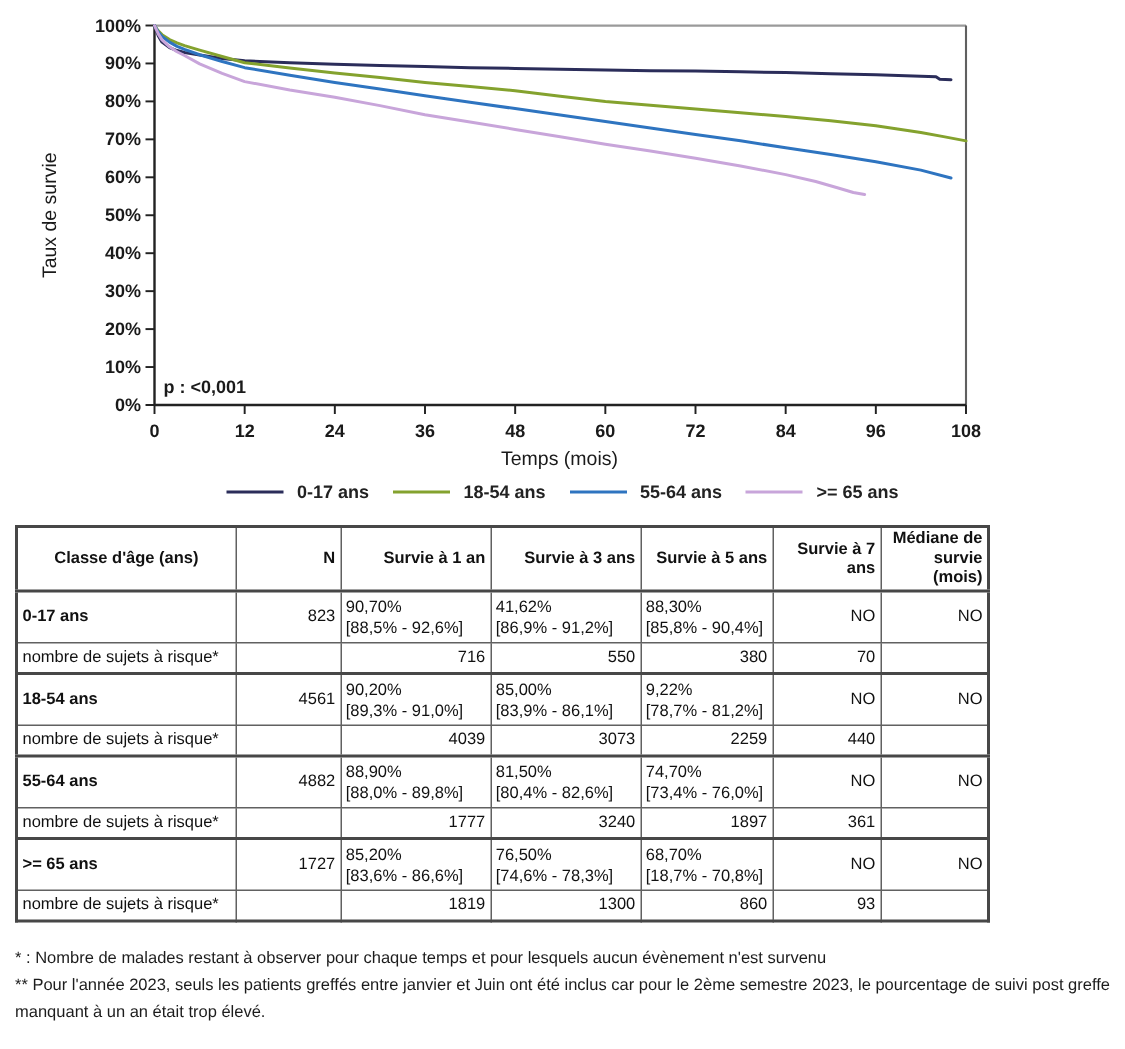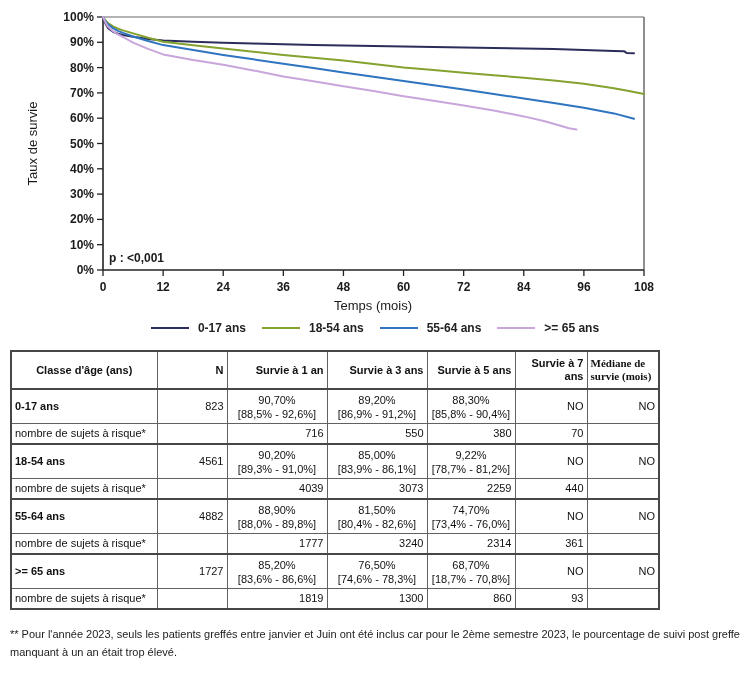--- a/index.html
+++ b/index.html
@@ -23,28 +23,28 @@
   .legend-line{width:38px;height:2.6px;display:inline-block;}
   .legend-label{font-size:12px;font-weight:700;color:#222;}
 
   
   table{border-collapse:collapse;table-layout:fixed;width:648px;margin:12px 0 0 10px;
         font-size:11px;line-height:13px;color:#111;border:2px solid #474747;}
   th,td{border:1px solid #616161;padding:1px 3px;overflow:hidden;vertical-align:middle;}
   thead th{font-weight:700;height:34px;border-bottom:2px solid #474747;}
   .h-left{text-align:center;}
   .h-right{text-align:right;}
-  .h-center{text-align:left;font-family:Liberation Serif, serif;}
+  .h-center{text-align:right;}
   tr.age-row td{border-top:2px solid #474747;height:31px;}
   tr.risk-row td{height:17px;margin-left:18px;}
   td.cell-label{text-align:left;font-weight:700;}
   tr.risk-row td.cell-label{font-weight:400;}
   td.cell-num{text-align:right;}
   td.cell-surv{text-align:right;}
-  .pct,.ci{text-align:center;line-height:14px;}
+  .pct,.ci{text-align:left;line-height:14px;}
 
   
   .footnotes{margin:15px 0 0 10px;font-size:11px;line-height:18px;color:#1c1c1c;}
 </style>
 </head>
 <body>
 
 <div class="chart-wrap">
   <svg id="chart-svg" width="750" height="316" viewBox="0 0 750 316">
 
@@ -152,21 +152,21 @@
     </thead>
   <tbody id="table-body">
       <tr class="age-row">
         <td class="cell-label">0-17 ans</td>
         <td class="cell-num">823</td>
         <td class="cell-surv">
           <div class="pct">90,70%</div>
           <div class="ci">[88,5% - 92,6%]</div>
         </td>
         <td class="cell-surv">
-          <div class="pct">89,20%</div>
+          <div class="pct">41,62%</div>
           <div class="ci">[86,9% - 91,2%]</div>
         </td>
         <td class="cell-surv">
           <div class="pct">88,30%</div>
           <div class="ci">[85,8% - 90,4%]</div>
         </td>
         <td class="cell-num">NO</td>
         <td class="cell-num">NO</td>
       </tr>
       <tr class="risk-row">
@@ -221,21 +221,21 @@
           <div class="ci">[73,4% - 76,0%]</div>
         </td>
         <td class="cell-num">NO</td>
         <td class="cell-num">NO</td>
       </tr>
       <tr class="risk-row">
         <td class="cell-label">nombre de sujets à risque*</td>
         <td class="cell-num"></td>
         <td class="cell-num">1777</td>
         <td class="cell-num">3240</td>
-        <td class="cell-num">2314</td>
+        <td class="cell-num">1897</td>
         <td class="cell-num">361</td>
         <td class="cell-num"></td>
       </tr>
       <tr class="age-row">
         <td class="cell-label">&gt;= 65 ans</td>
         <td class="cell-num">1727</td>
         <td class="cell-surv">
           <div class="pct">85,20%</div>
           <div class="ci">[83,6% - 86,6%]</div>
         </td>
@@ -256,15 +256,16 @@
         <td class="cell-num">1819</td>
         <td class="cell-num">1300</td>
         <td class="cell-num">860</td>
         <td class="cell-num">93</td>
         <td class="cell-num"></td>
       </tr>
     </tbody>
 </table>
 
 <div class="footnotes">
+  <div>* : Nombre de malades restant à observer pour chaque temps et pour lesquels aucun évènement n'est survenu</div>
   <div>** Pour l'année 2023, seuls les patients greffés entre janvier et Juin ont été inclus car pour le 2ème semestre 2023, le pourcentage de suivi post greffe manquant à un an était trop élevé.</div>
 
 </div>
 
 </body></html>

